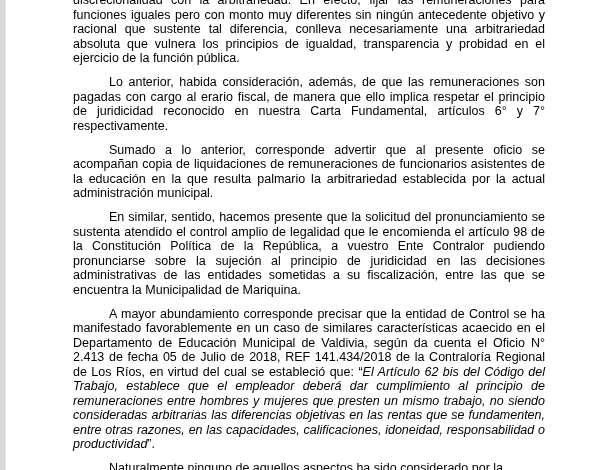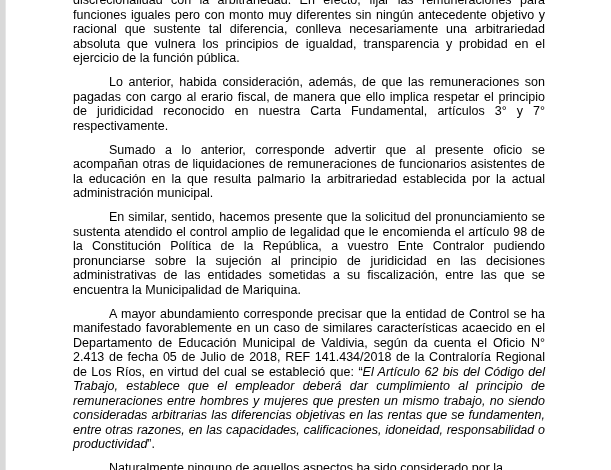--- a/index.html
+++ b/index.html
@@ -59,20 +59,20 @@
   }
 </style>
 </head>
 <body>
 
 <div class="viewport">
   <div class="left-strip"></div>
   <div class="page">
     <div class="textblock" id="doc-text">
         <p><span>discrecionalidad con la arbitrariedad. En efecto, fijar las remuneraciones para funciones iguales pero con monto muy diferentes sin ningún antecedente objetivo y racional que sustente tal diferencia, conlleva necesariamente una arbitrariedad absoluta que vulnera los principios de igualdad, transparencia y probidad en el ejercicio de la función pública.</span></p>
-        <p class="indent"><span>Lo anterior, habida consideración, además, de que las remuneraciones son pagadas con cargo al erario fiscal, de manera que ello implica respetar el principio de juridicidad reconocido en nuestra Carta Fundamental, artículos 3° y 7° respectivamente.</span></p>
-        <p class="indent"><span>Sumado a lo anterior, corresponde advertir que al presente oficio se acompañan otras de liquidaciones de remuneraciones de funcionarios asistentes de la educación en la que resulta palmario la arbitrariedad establecida por la actual administración municipal.</span></p>
+        <p class="indent"><span>Lo anterior, habida consideración, además, de que las remuneraciones son pagadas con cargo al erario fiscal, de manera que ello implica respetar el principio de juridicidad reconocido en nuestra Carta Fundamental, artículos 6° y 7° respectivamente.</span></p>
+        <p class="indent"><span>Sumado a lo anterior, corresponde advertir que al presente oficio se acompañan copia de liquidaciones de remuneraciones de funcionarios asistentes de la educación en la que resulta palmario la arbitrariedad establecida por la actual administración municipal.</span></p>
         <p class="indent"><span>En similar, sentido, hacemos presente que la solicitud del pronunciamiento se sustenta atendido el control amplio de legalidad que le encomienda el artículo 98 de la Constitución Política de la República, a vuestro Ente Contralor pudiendo pronunciarse sobre la sujeción al principio de juridicidad en las decisiones administrativas de las entidades sometidas a su fiscalización, entre las que se encuentra la Municipalidad de Mariquina.</span></p>
         <p class="indent"><span>A mayor abundamiento corresponde precisar que la entidad de Control se ha manifestado favorablemente en un caso de similares características acaecido en el Departamento de Educación Municipal de Valdivia, según da cuenta el Oficio N° 2.413 de fecha 05 de Julio de 2018, REF 141.434/2018 de la Contraloría Regional de Los Ríos, en virtud del cual se estableció que: “</span><em>El Artículo 62 bis del Código del Trabajo, establece que el empleador deberá dar cumplimiento al principio de remuneraciones entre hombres y mujeres que presten un mismo trabajo, no siendo consideradas arbitrarias las diferencias objetivas en las rentas que se fundamenten, entre otras razones, en las capacidades, calificaciones, idoneidad, responsabilidad o productividad</em><span>”.</span></p>
         <p class="indent"><span>Naturalmente ninguno de aquellos aspectos ha sido considerado por la</span></p>
       </div>
   </div>
 </div>
 
 </body></html>

